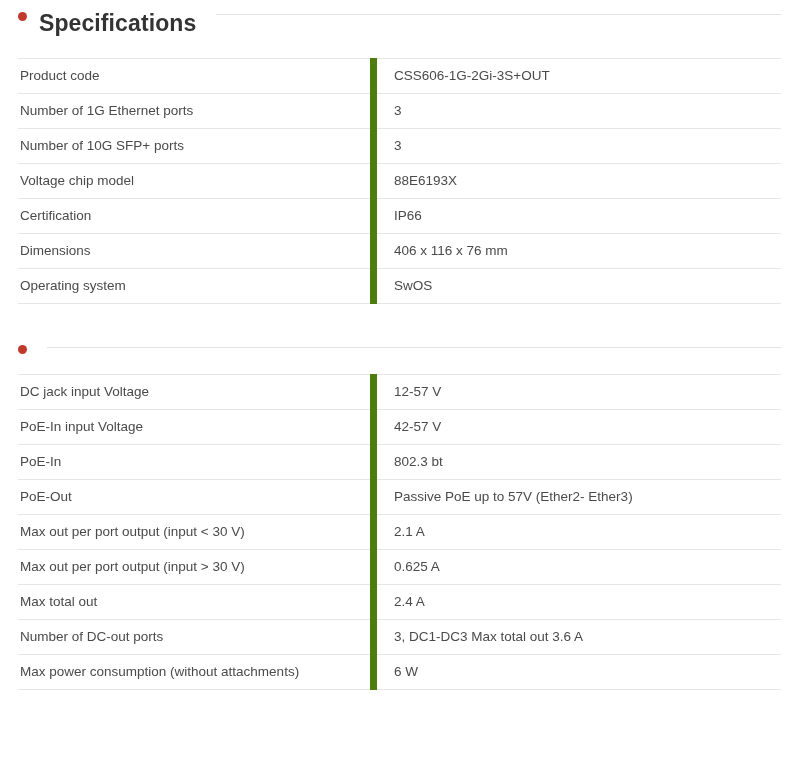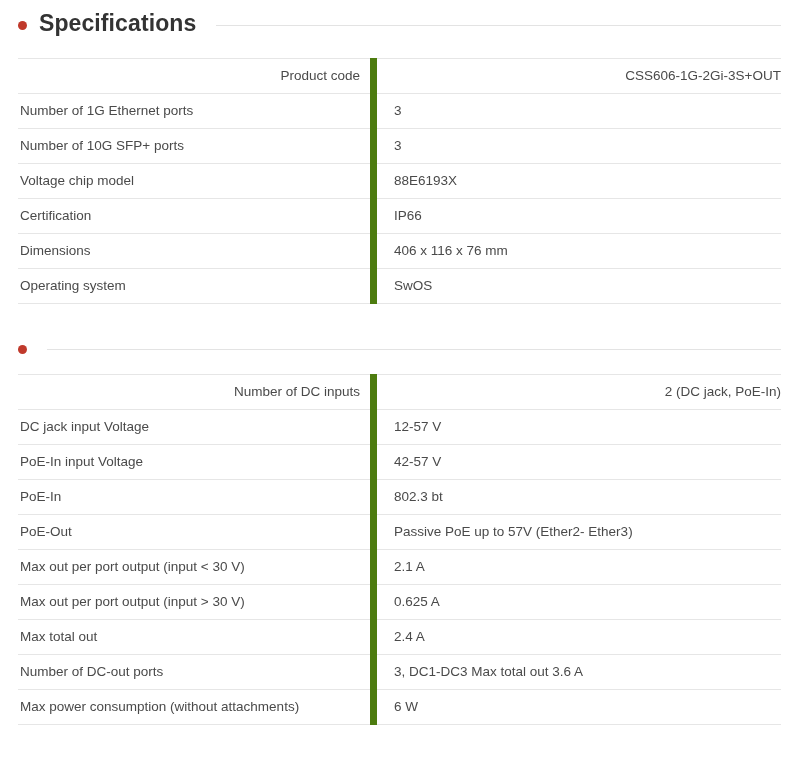--- a/index.html
+++ b/index.html
@@ -19,21 +19,20 @@
     width: 799px;
     height: 758px;
     box-sizing: border-box;
     padding: 0;
   }
   .section {
     padding: 0 18px 0 18px;
   }
   .section-header {
     display: flex;
-    align-items: center;
     gap: 12px;
     padding-top: 10px;
   }
   .bullet {
     width: 9px;
     height: 9px;
     border-radius: 50%;
     background: #c0392b;
     flex: 0 0 auto;
     position: relative;
@@ -71,21 +70,20 @@
     width: 340px;
     padding-left: 2px;
     padding-right: 10px;
   }
   table.spec-table td.val {
     border-left: 7px solid #4d7c0f;
     padding-left: 17px;
   }
   table.spec-table tr:first-child td {
     border-top: 1px solid #e6e6e6;
-    text-align: right;
   }
   .spec-wrap {
     margin-top: 21px;
   }
   #section-specifications .spec-wrap {
     margin-top: 21px;
   }
   #section-powering {
     margin-top: 29px;
   }
@@ -142,24 +140,20 @@
 
   <div class="section" id="section-powering">
     <div class="section-header">
       <span class="bullet"></span>
       <span class="title-rule"></span>
     </div>
     <div class="spec-wrap">
       <table class="spec-table">
         <tbody>
           <tr>
-            <td class="key">Number of DC inputs</td>
-            <td class="val">2 (DC jack, PoE-In)</td>
-          </tr>
-          <tr>
             <td class="key">DC jack input Voltage</td>
             <td class="val">12-57 V</td>
           </tr>
           <tr>
             <td class="key">PoE-In input Voltage</td>
             <td class="val">42-57 V</td>
           </tr>
           <tr>
             <td class="key">PoE-In</td>
             <td class="val">802.3 bt</td>

